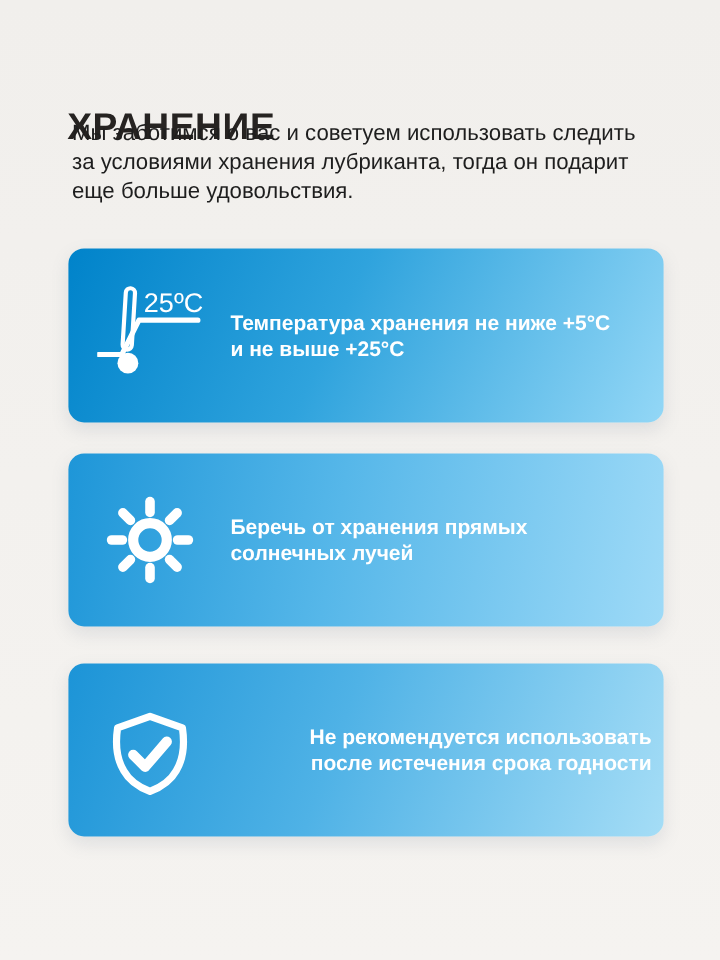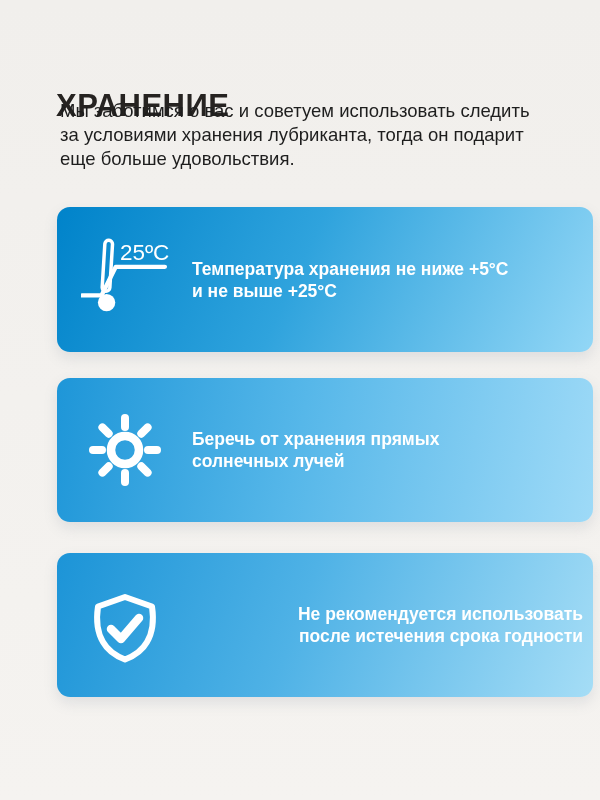--- a/index.html
+++ b/index.html
@@ -27,21 +27,21 @@
     width: 505px;
     font-size: 18.5px;
     line-height: 24px;
     color: #1E1E1E;
     white-space: pre-line;
   }
 
   .card {
     position: absolute;
     left: 57px;
-    width: 536px;
+    width: 496px;
     height: 145px;
     border-radius: 13px;
     display: flex;
     align-items: center;
     box-shadow: 0 6px 14px rgba(110, 125, 140, 0.16);
   }
   .card-1 { top: 207px; background: linear-gradient(115deg, #0083CA 0%, #2FA3DD 45%, #93D7F6 100%); }
   .card-2 { top: 378px; height: 144px; background: linear-gradient(100deg, #1E96D8 0%, #56B7E9 45%, #9EDAF7 100%); }
   .card-3 { top: 553px; height: 144px; background: linear-gradient(110deg, #1C94D7 0%, #4FB2E6 45%, #A5DDF6 100%); text-align: right; }
 

